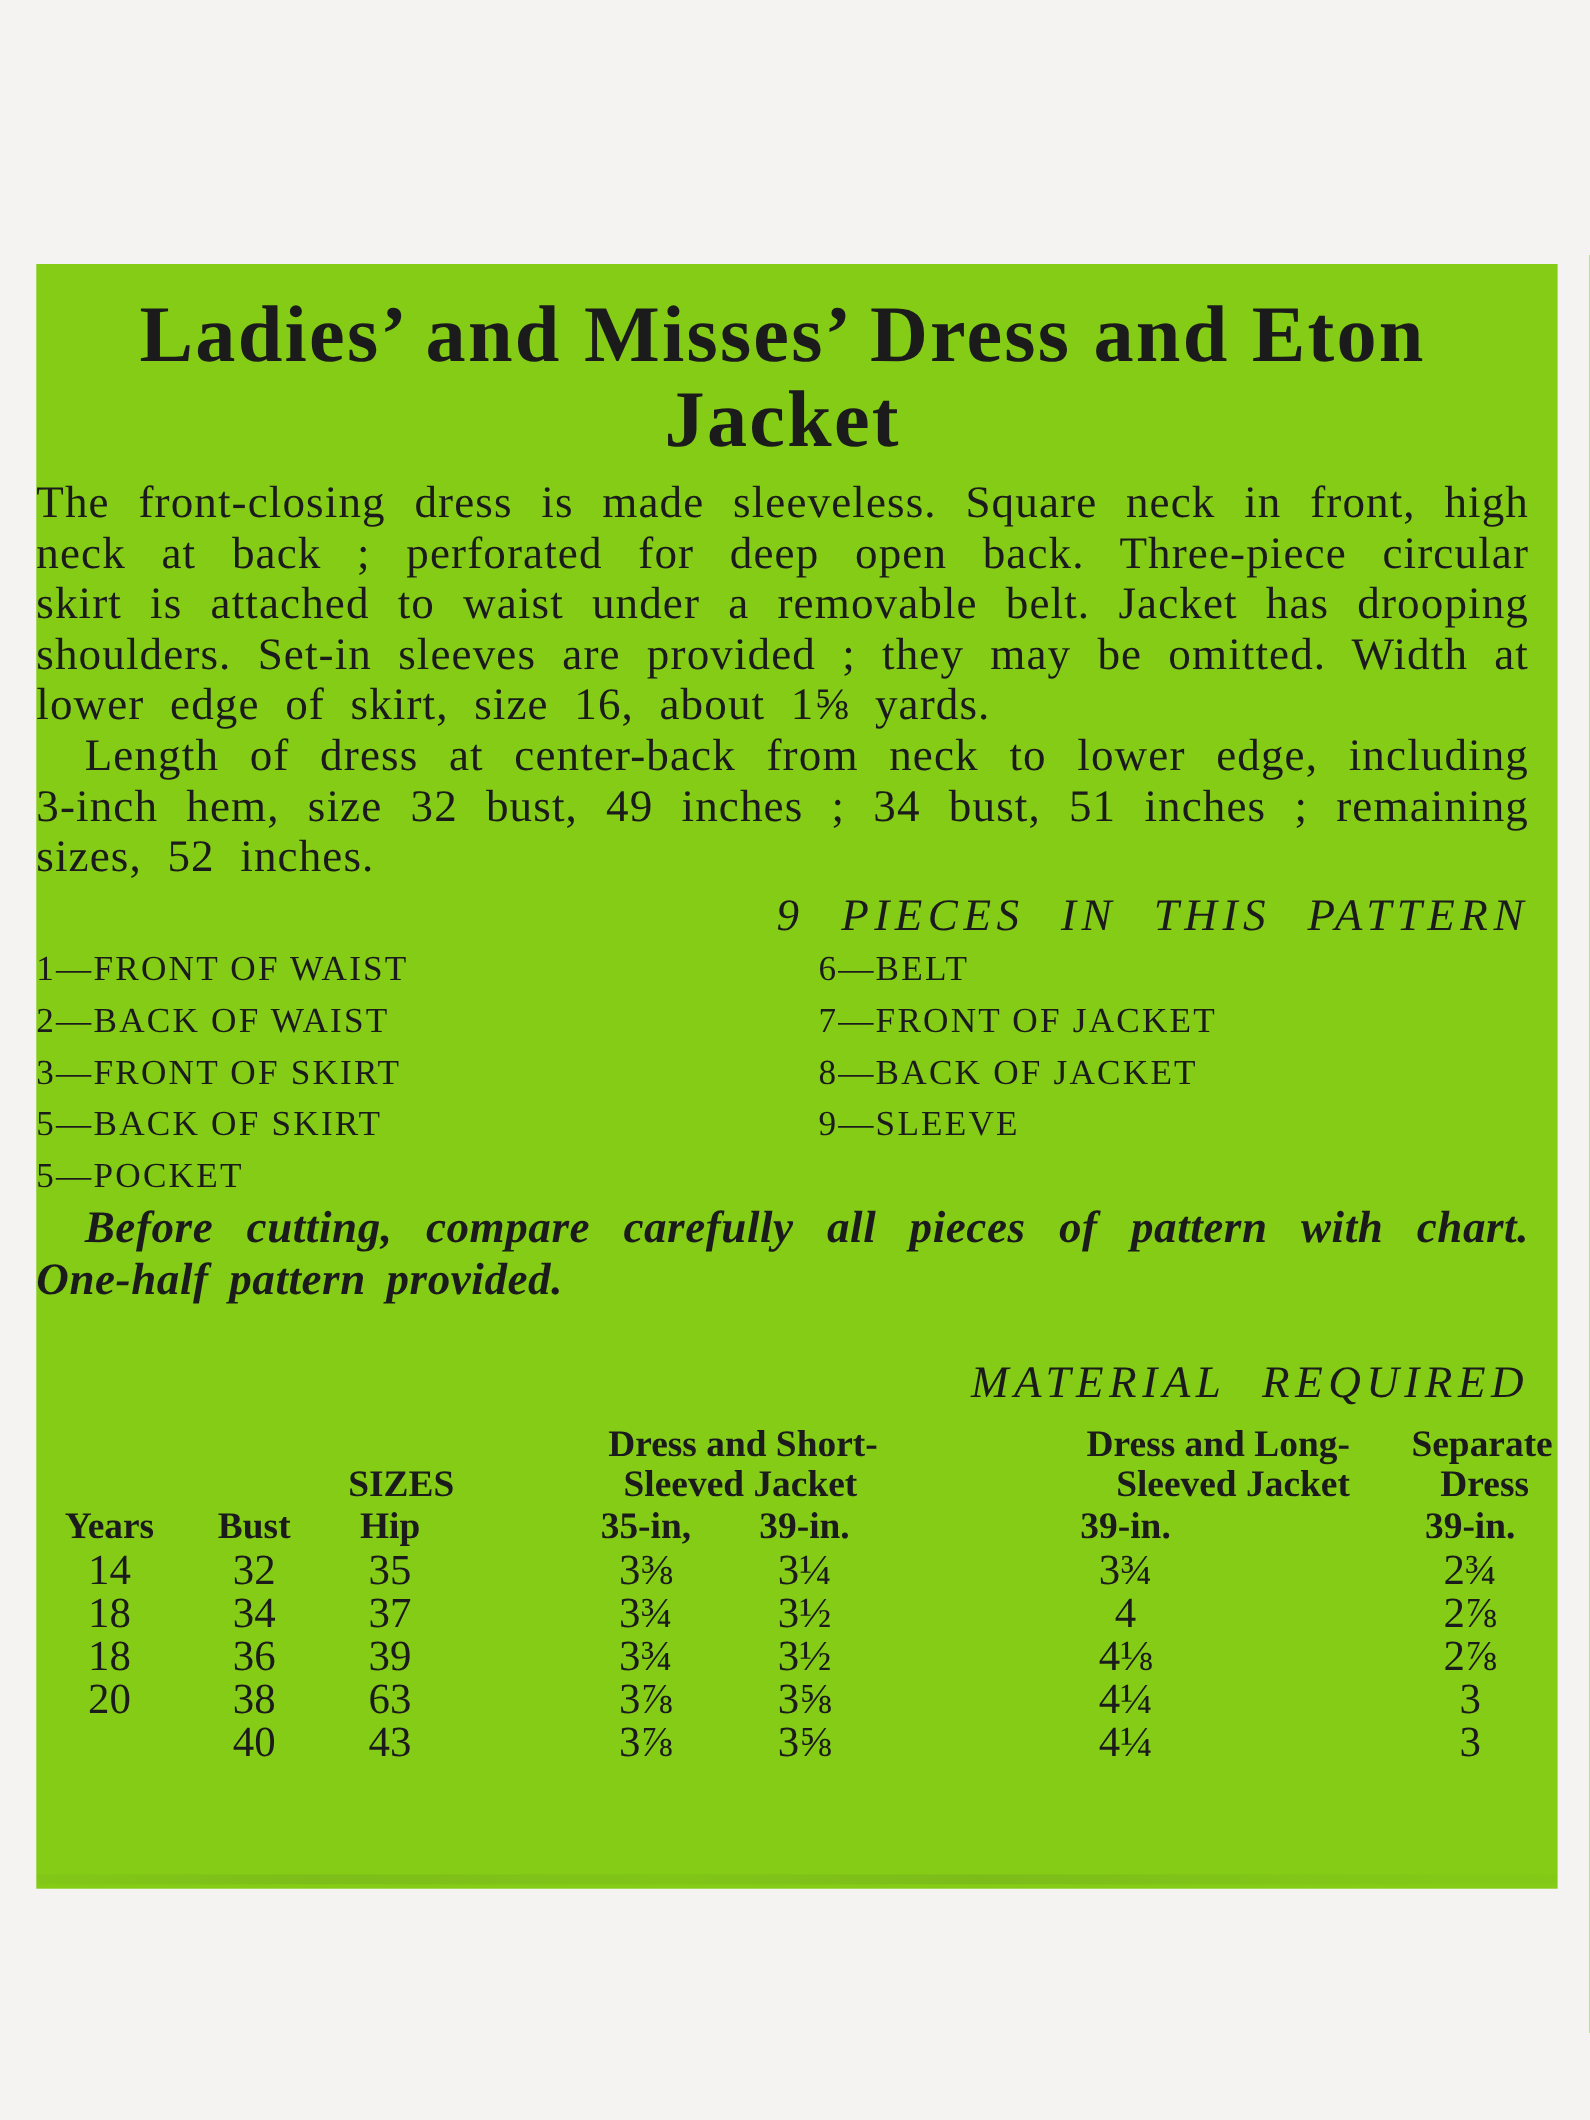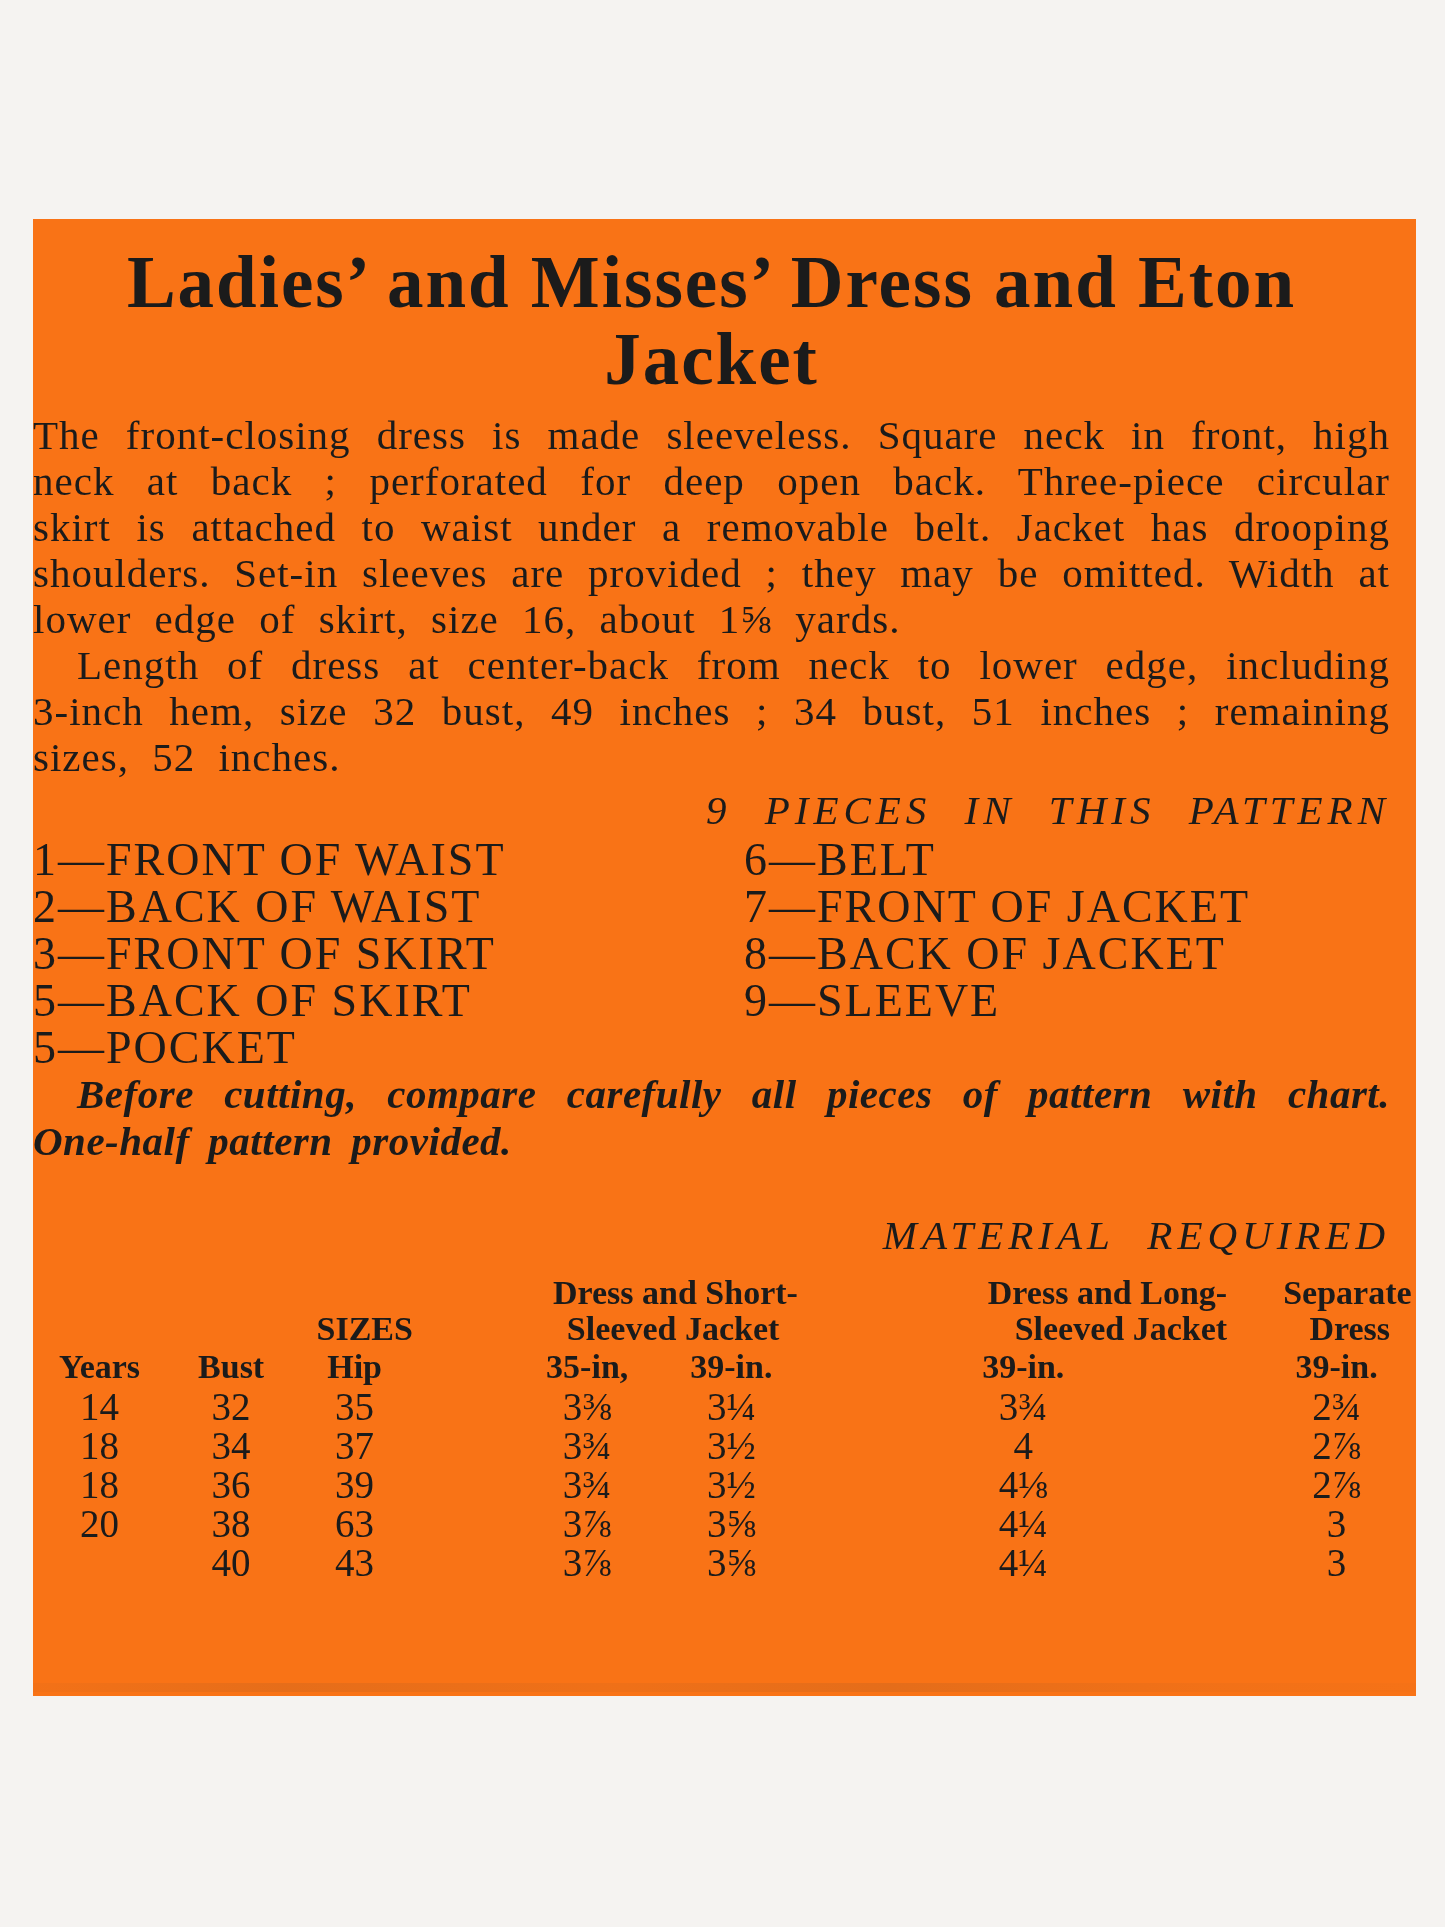--- a/index.html
+++ b/index.html
@@ -11,24 +11,24 @@
     height: 1927px;
     position: relative;
     background: #f5f3f1;
     font-family: "Liberation Serif", serif;
     color: #1b1b1b;
     overflow: hidden;
   }
   .page {
     position: absolute;
     left: 33px;
-    top: 219px;
+    top: 240px;
     width: 1383px;
     height: 1477px;
-    background: #f97316;
+    background: #84cc16;
     box-sizing: border-box;
     padding: 26px 26px 0 0;
     overflow: hidden;
   }
   .title {
     margin: 0 0 14px 0;
     text-align: center;
     font-weight: bold;
     font-size: 73px;
     line-height: 1.05;
@@ -53,21 +53,21 @@
     font-size: 41px;
     line-height: 48px;
     letter-spacing: 5px;
     word-spacing: 18px;
   }
   .pieces-wrap {
     display: flex;
     margin-top: 2px;
   }
   .pieces-col {
-    font-size: 46px;
+    font-size: 32px;
     line-height: 47px;
     letter-spacing: 2px;
     white-space: nowrap;
   }
   .pieces-col.left { width: 711px; }
   .pieces-col.right { flex: 1; }
   .note-italic {
     margin: 0 0 0 0;
     font-style: italic;
     font-weight: bold;

